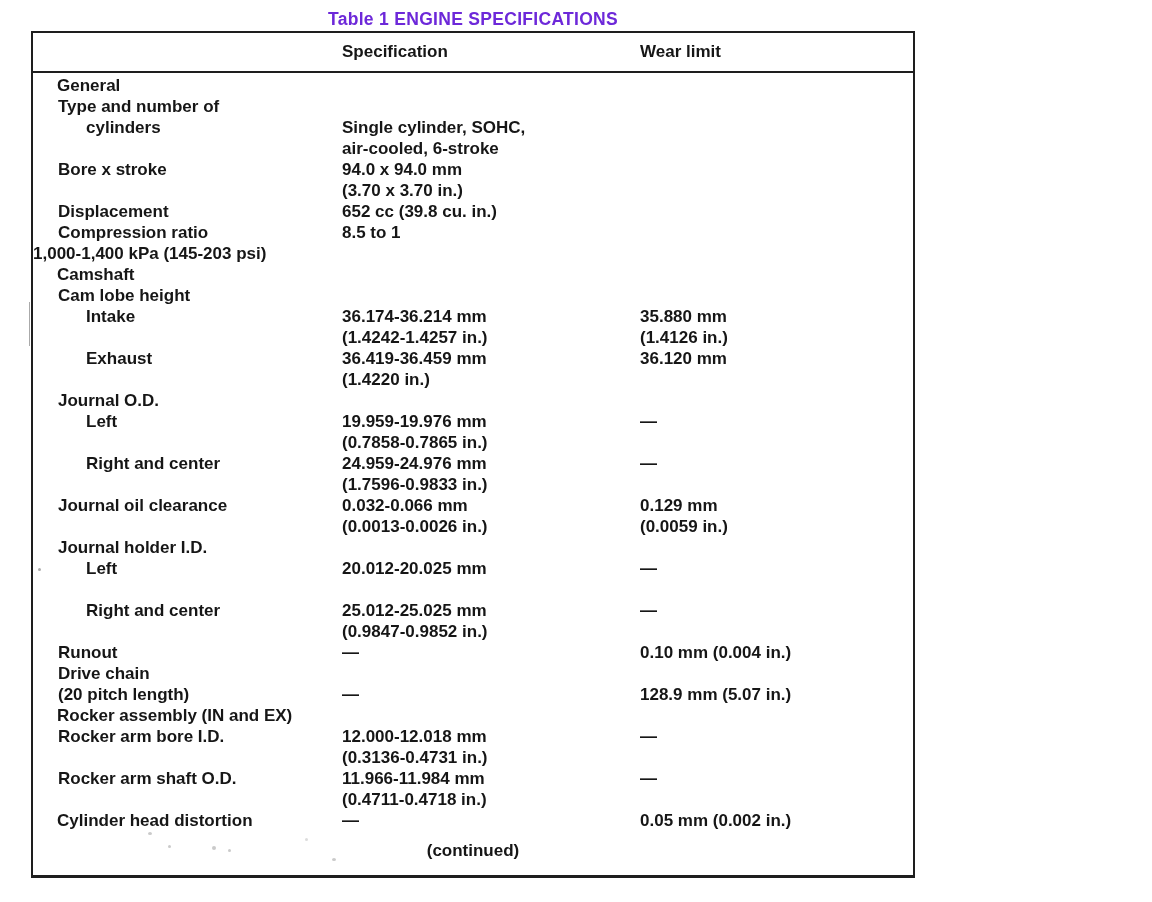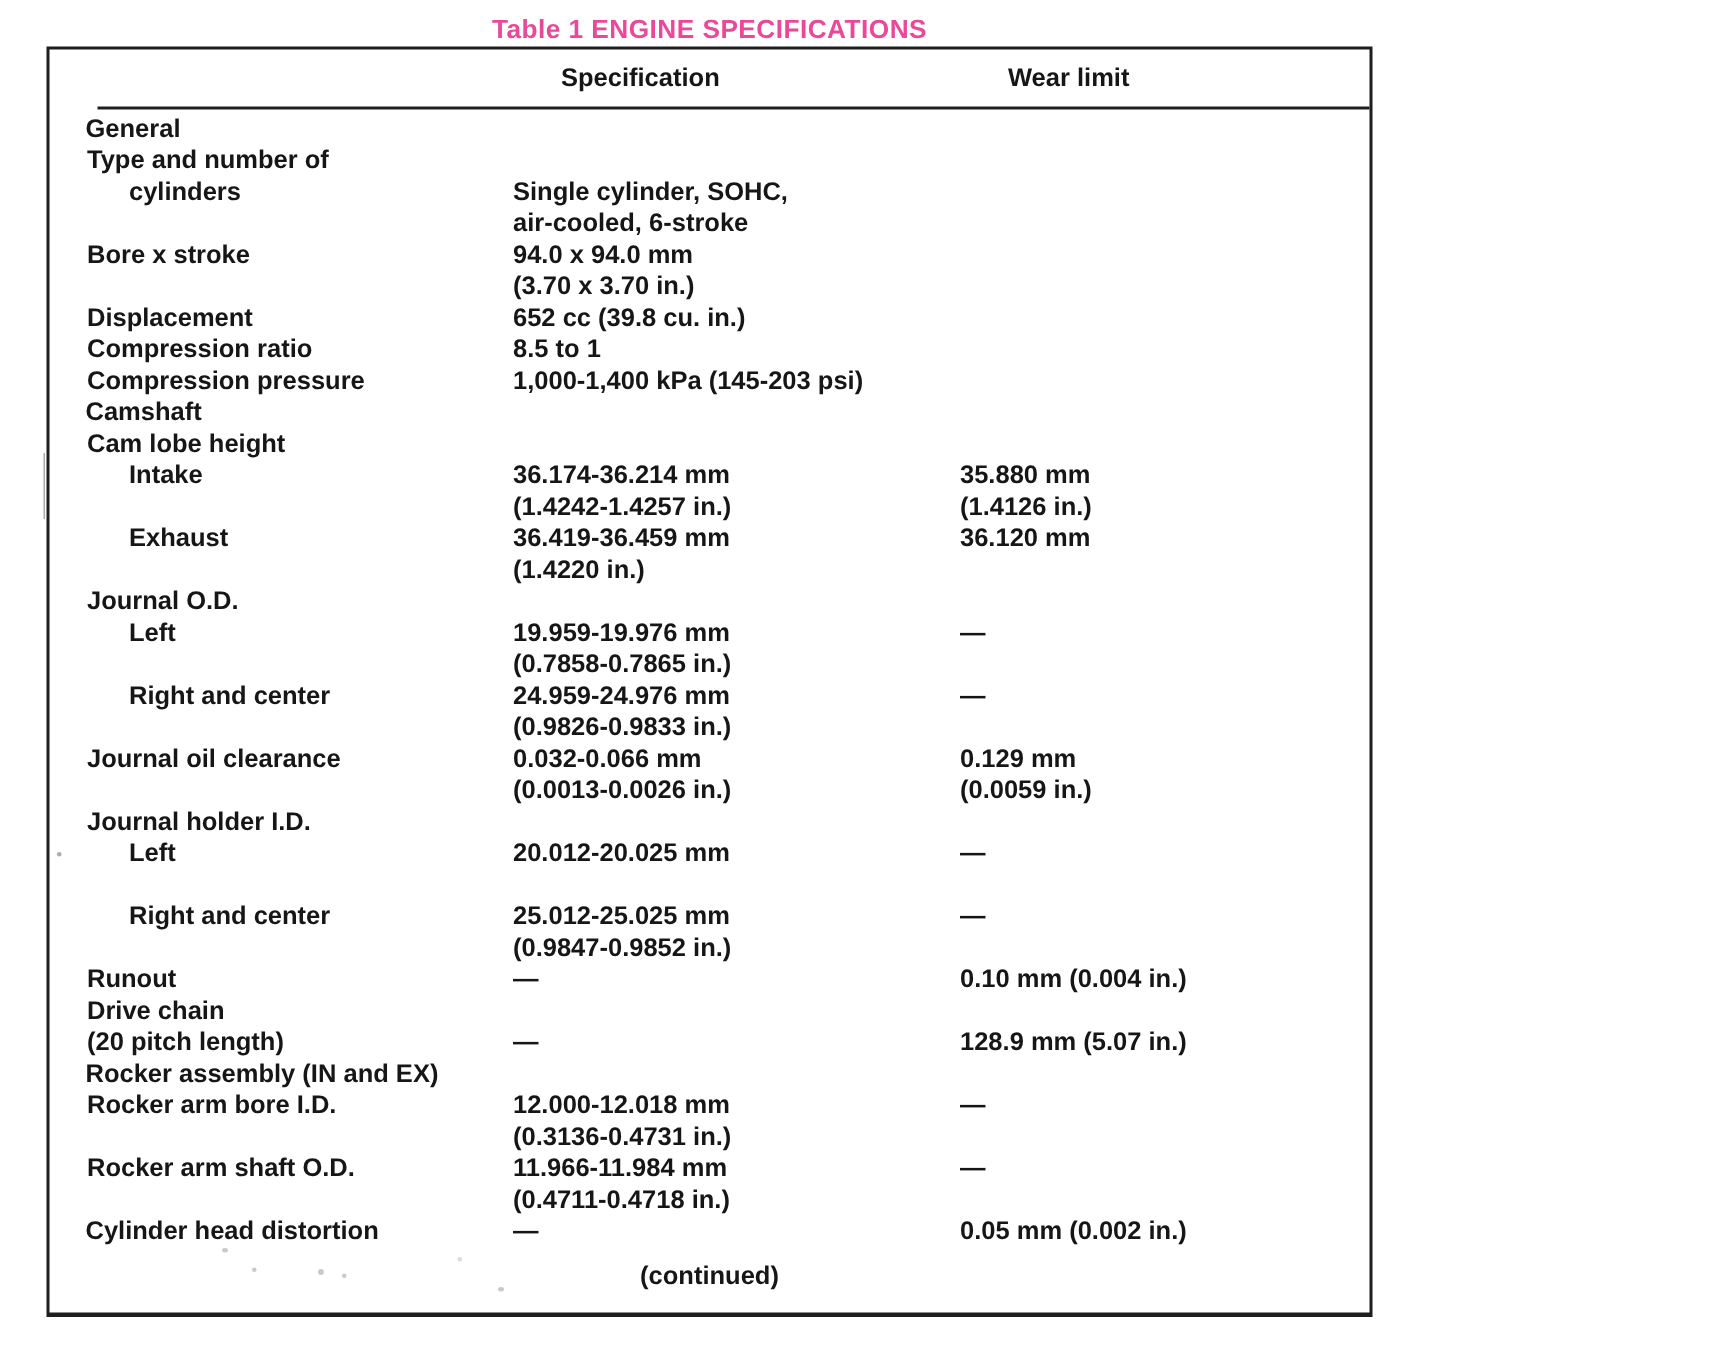--- a/index.html
+++ b/index.html
@@ -18,21 +18,21 @@
     overflow: hidden;
   }
   .doc-title {
     position: absolute;
     top: 9px;
     left: 31px;
     width: 884px;
     text-align: center;
     font-size: 17.5px;
     letter-spacing: 0.3px;
-    color: #ec4899;
+    color: #6d28d9;
   }
   .table-frame {
     position: absolute;
     top: 31px;
     left: 31px;
     width: 884px;
     height: 847px;
     border: 2px solid #1e1e1e;
     border-bottom-width: 3px;
     box-sizing: border-box;
@@ -89,21 +89,21 @@
 </style>
 </head>
 <body>
 
 <div class="page" style="color: rgb(22, 22, 22);">
 
   <div class="doc-title">Table 1 ENGINE SPECIFICATIONS</div>
 
   <div class="table-frame" style="border-color: rgb(30, 30, 30);">
 
-    <div class="thead" style="border-bottom-color: rgb(30, 30, 30); margin-left: 32px;">
+    <div class="thead" style="border-bottom-color: rgb(30, 30, 30);">
       <span class="th th-spec">Specification</span>
       <span class="th th-wear">Wear limit</span>
     </div>
 
     <div class="tbody" id="tbody">
         <div class="row">
           <span class="cell label ind0">General</span>
           <span class="cell spec"></span>
           <span class="cell wear"></span>
         </div>
@@ -136,21 +136,20 @@
           <span class="cell label ind1">Displacement</span>
           <span class="cell spec">652 cc (39.8 cu. in.)</span>
           <span class="cell wear"></span>
         </div>
         <div class="row">
           <span class="cell label ind1">Compression ratio</span>
           <span class="cell spec">8.5 to 1</span>
           <span class="cell wear"></span>
         </div>
         <div class="row">
-          <span class="cell label ind1">Compression pressure</span>
           <span class="cell spec">1,000-1,400 kPa (145-203 psi)</span>
           <span class="cell wear"></span>
         </div>
         <div class="row">
           <span class="cell label ind0">Camshaft</span>
           <span class="cell spec"></span>
           <span class="cell wear"></span>
         </div>
         <div class="row">
           <span class="cell label ind1">Cam lobe height</span>
@@ -191,21 +190,21 @@
           <span class="cell spec">(0.7858-0.7865 in.)</span>
           <span class="cell wear"></span>
         </div>
         <div class="row">
           <span class="cell label ind2">Right and center</span>
           <span class="cell spec">24.959-24.976 mm</span>
           <span class="cell wear">—</span>
         </div>
         <div class="row">
           <span class="cell label ind0"></span>
-          <span class="cell spec">(0.9826-0.9833 in.)</span>
+          <span class="cell spec">(1.7596-0.9833 in.)</span>
           <span class="cell wear"></span>
         </div>
         <div class="row">
           <span class="cell label ind1">Journal oil clearance</span>
           <span class="cell spec">0.032-0.066 mm</span>
           <span class="cell wear">0.129 mm</span>
         </div>
         <div class="row">
           <span class="cell label ind0"></span>
           <span class="cell spec">(0.0013-0.0026 in.)</span>

